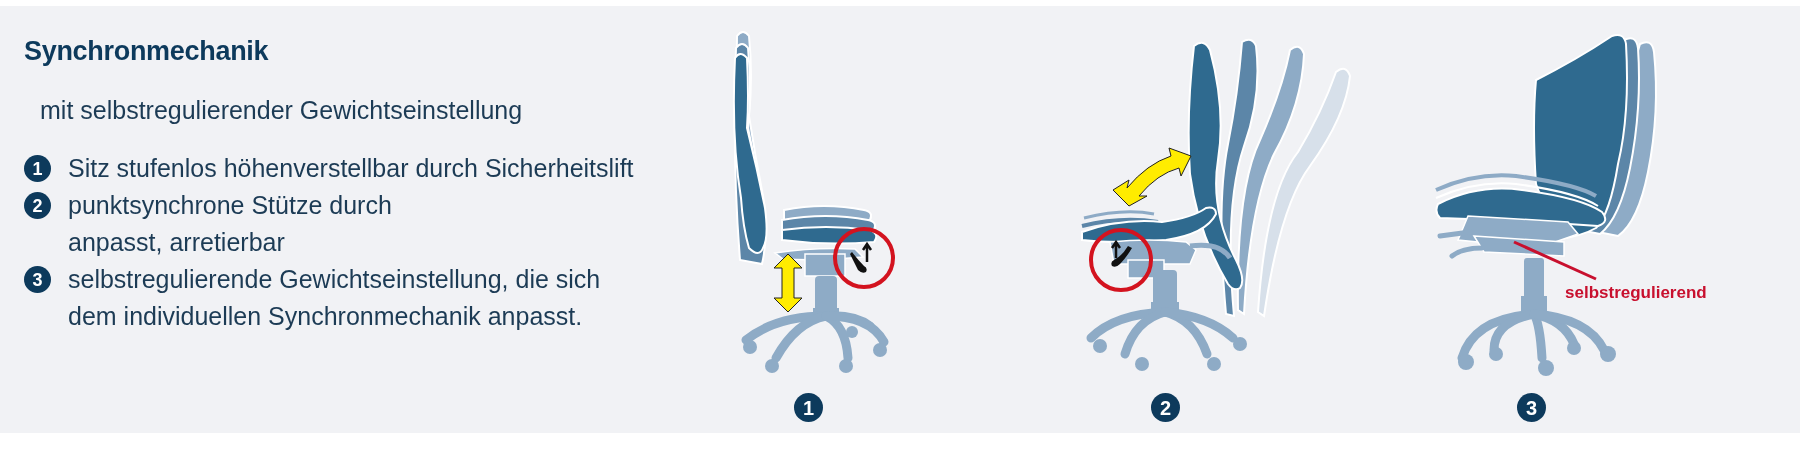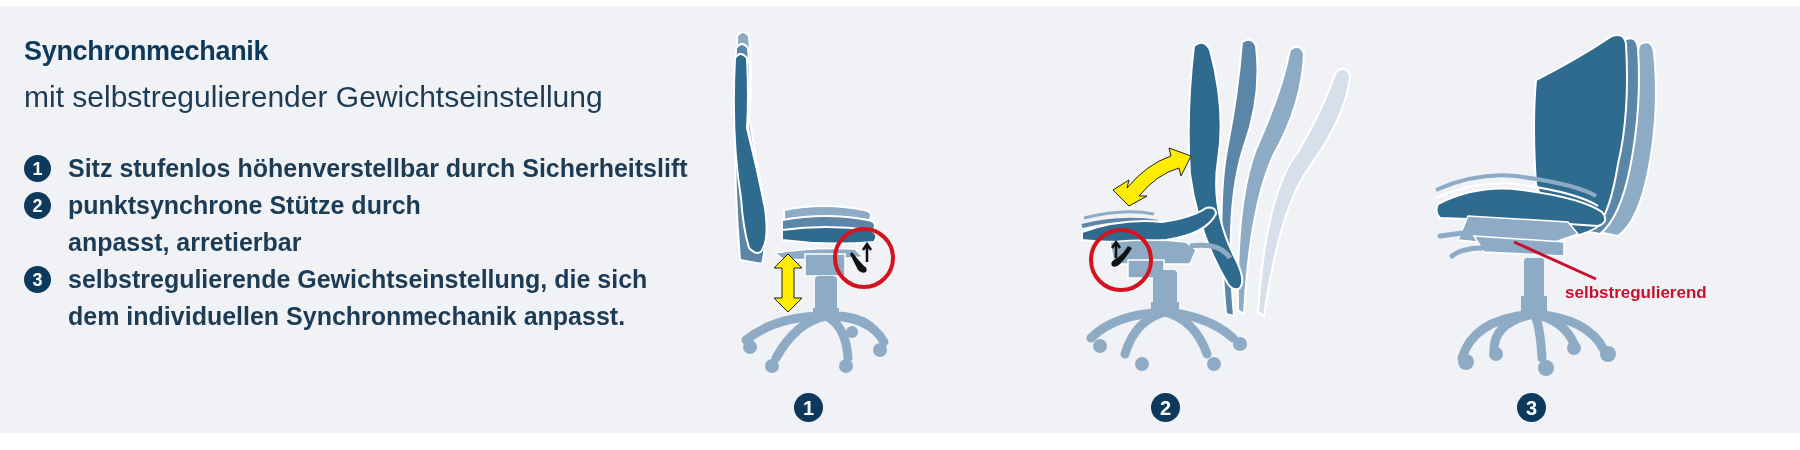--- a/index.html
+++ b/index.html
@@ -1,24 +1,24 @@
 <!DOCTYPE html>
 <html><head>
 <meta charset="utf-8">
 <style>
   html, body { margin: 0; padding: 0; background: #ffffff; }
   body { width: 1800px; height: 450px; position: relative; overflow: hidden;
          font-family: "Liberation Sans", "DejaVu Sans", sans-serif; }
   .panel { position: absolute; left: 0; top: 6px; width: 1800px; height: 427px; background: #f1f2f5; }
   .title { position: absolute; left: 24px; top: 36px; font-size: 27px; font-weight: bold; color: #0d3a5c;
            letter-spacing: -0.3px; margin: 0; }
-  .subtitle { position: absolute; left: 24px; top: 80px; font-size: 30px; color: #1c3b55; margin: 0; }
+  .subtitle { position: absolute; left: 24px; top: 80px; font-size: 25px; color: #1c3b55; margin: 16px; }
   .features { position: absolute; left: 24px; top: 150px; margin: 0; padding: 0; list-style: none; }
   .feature { position: relative; padding-left: 44px; color: #1c3b55; font-size: 25px; line-height: 37px; }
-  .feature .line { display: block; white-space: nowrap; font-weight: bold; }
+  .feature .line { display: block; white-space: nowrap; }
   .badge { position: absolute; display: inline-flex; align-items: center; justify-content: center;
            width: 27px; height: 27px; border-radius: 50%; background: #0d3a5c; color: #ffffff;
            font-weight: bold; font-size: 18px; line-height: 1; }
   .feature .badge { left: 0; top: 5px; }
   .illus { position: absolute; top: 6px; }
   .num-badge { position: absolute; top: 393px; width: 29px; height: 29px; font-size: 20px; }
   .callout { position: absolute; left: 1565px; top: 283px; color: #c8102e; font-weight: bold; font-size: 17px; }
 </style>
 </head>
 <body>

